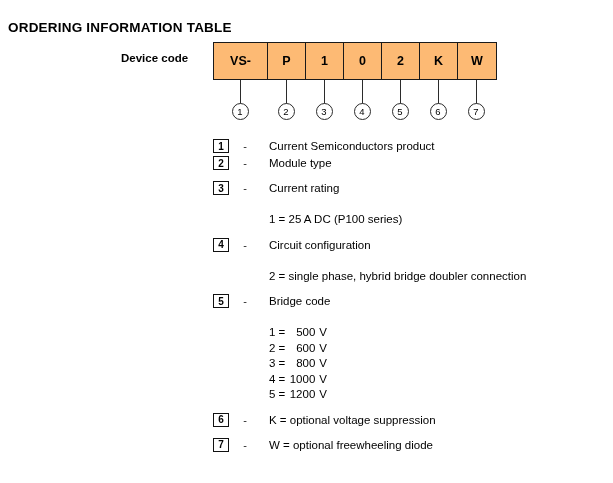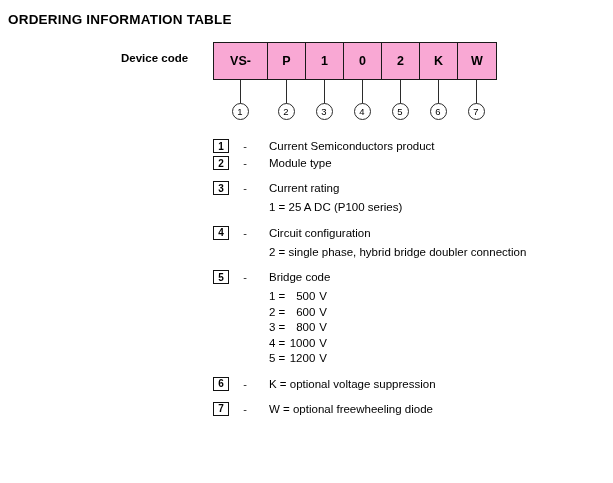--- a/index.html
+++ b/index.html
@@ -13,21 +13,21 @@
     position: relative;
     font-family: "Liberation Sans", sans-serif;
     color: #000000;
     overflow: hidden;
   }
 
   
   .page-title {
     position: absolute;
     left: 8px;
-    top: 12px;
+    top: 20px;
     font-size: 13.5px;
     font-weight: bold;
     letter-spacing: 0.2px;
     white-space: nowrap;
     text-align: center;
   }
 
   
   .devicecode-block {
     position: absolute;
@@ -45,21 +45,21 @@
     white-space: nowrap;
   }
   .code-table {
     position: absolute;
     left: 213px;
     top: 2px;
     height: 38px;
     display: flex;
     border: 1.6px solid #1a1a1a;
     box-sizing: border-box;
-    background: #f9a8d4;
+    background: #fdba74;
   }
   .code-cell {
     border-right: 1.6px solid #1a1a1a;
     box-sizing: border-box;
     display: flex;
     align-items: center;
     justify-content: center;
     font-size: 12.5px;
     font-weight: bold;
     height: 100%;
@@ -131,21 +131,21 @@
   .legend-body {
     flex: 1 1 auto;
     padding-left: 8px;
   }
   .legend-title {
     font-size: 11.5px;
     line-height: 16px;
     white-space: nowrap;
   }
   .sub-list {
-    margin-top: 4px;
+    margin-top: 16px;
   }
   .sub-item {
     font-size: 11.5px;
     line-height: 15.5px;
     white-space: nowrap;
     display: flex;
   }
   .sub-key {
     flex: 0 0 auto;
   }

